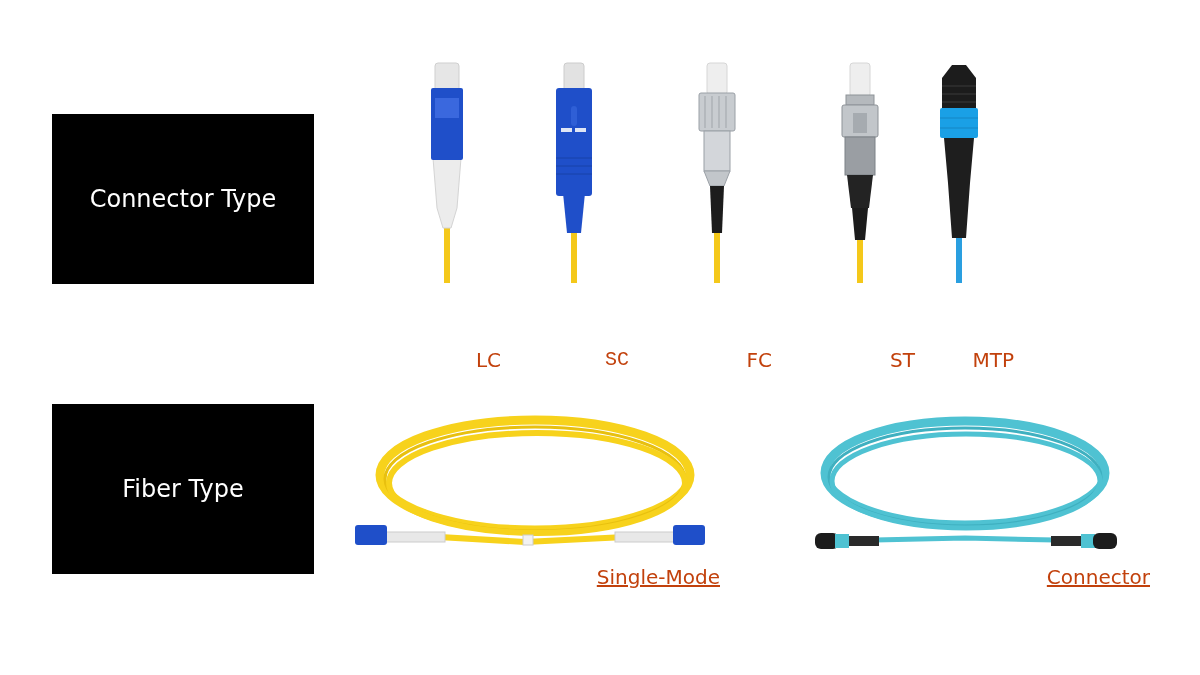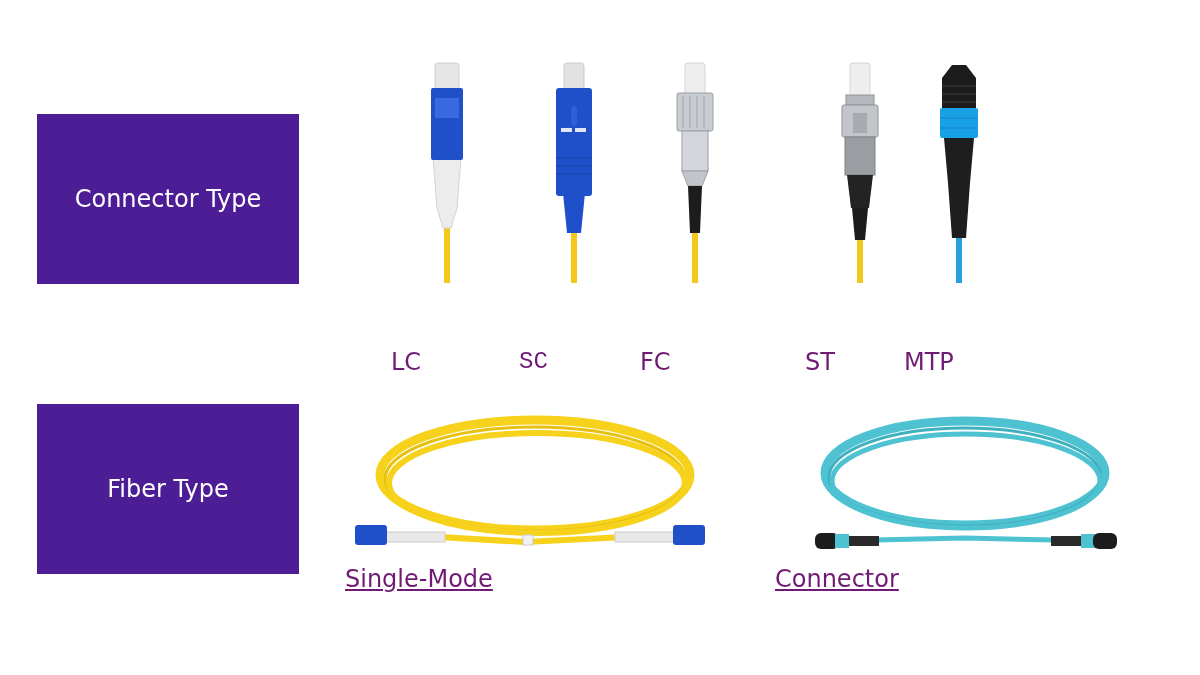--- a/index.html
+++ b/index.html
@@ -1,34 +1,34 @@
 <!DOCTYPE html>
 <html><head>
   <meta charset="utf-8">
   <style>
     html, body { margin: 0; padding: 0; }
     body {
       width: 1200px; height: 675px; background: #ffffff; position: relative; overflow: hidden;
       font-family: "DejaVu Sans", "Liberation Sans", sans-serif;
     }
     .label-box {
-      position: absolute; left: 37px; width: 262px; height: 170px;
-      background: #4c1d95; color: #ffffff;
+      position: absolute; left: 52px; width: 262px; height: 170px;
+      background: #000000; color: #ffffff;
       display: flex; align-items: center; justify-content: center;
       font-size: 24px;
     }
     #box-connector { top: 114px; }
     #box-fiber { top: 404px; }
 
     .connector {
       position: absolute; top: 58px; width: 110px; height: 270px;
     }
     .connector svg { position: absolute; left: 0; top: 0; }
     .caption {
-      position: absolute; font-size: 24px; color: #701a75; text-align: left;
+      position: absolute; font-size: 20px; color: #c2410c; text-align: right;
       white-space: nowrap;
     }
     .conn-caption { top: 290px; width: 110px; left: 0; }
 
     .cable { position: absolute; }
     .cable-caption { width: 100%; left: 0; text-decoration: underline; }
   </style>
 </head>
 <body>
 
@@ -59,21 +59,21 @@
     <rect x="42" y="70" width="11" height="4" fill="#dfe6f5"></rect>
     <rect x="56" y="70" width="11" height="4" fill="#dfe6f5"></rect>
     <rect x="52" y="48" width="6" height="20" rx="3" fill="#2f5fd6"></rect>
     <line x1="37" y1="100" x2="73" y2="100" stroke="#1842a8"></line>
     <line x1="37" y1="108" x2="73" y2="108" stroke="#1842a8"></line>
     <line x1="37" y1="116" x2="73" y2="116" stroke="#1842a8"></line>
   </svg>
   <div class="caption conn-caption">SC</div>
 </div>
 
-<div class="connector" style="left:640px;">
+<div class="connector" style="left:662px;">
   <svg width="110" height="230" viewBox="0 0 110 230">
     <rect x="52" y="170" width="6" height="55" fill="#f4c81a"></rect>
     <rect x="45" y="5" width="20" height="32" rx="3" fill="#eeeeee" stroke="#d6d6d6"></rect>
     <rect x="37" y="35" width="36" height="38" rx="2" fill="#c8ccd0" stroke="#9aa0a6"></rect>
     <line x1="43" y1="38" x2="43" y2="70" stroke="#a0a5aa"></line>
     <line x1="50" y1="38" x2="50" y2="70" stroke="#a0a5aa"></line>
     <line x1="57" y1="38" x2="57" y2="70" stroke="#a0a5aa"></line>
     <line x1="64" y1="38" x2="64" y2="70" stroke="#a0a5aa"></line>
     <rect x="42" y="73" width="26" height="40" fill="#d3d6da" stroke="#9aa0a6"></rect>
     <path d="M42 113 L68 113 L62 128 L48 128 Z" fill="#c2c6ca" stroke="#9aa0a6"></path>

